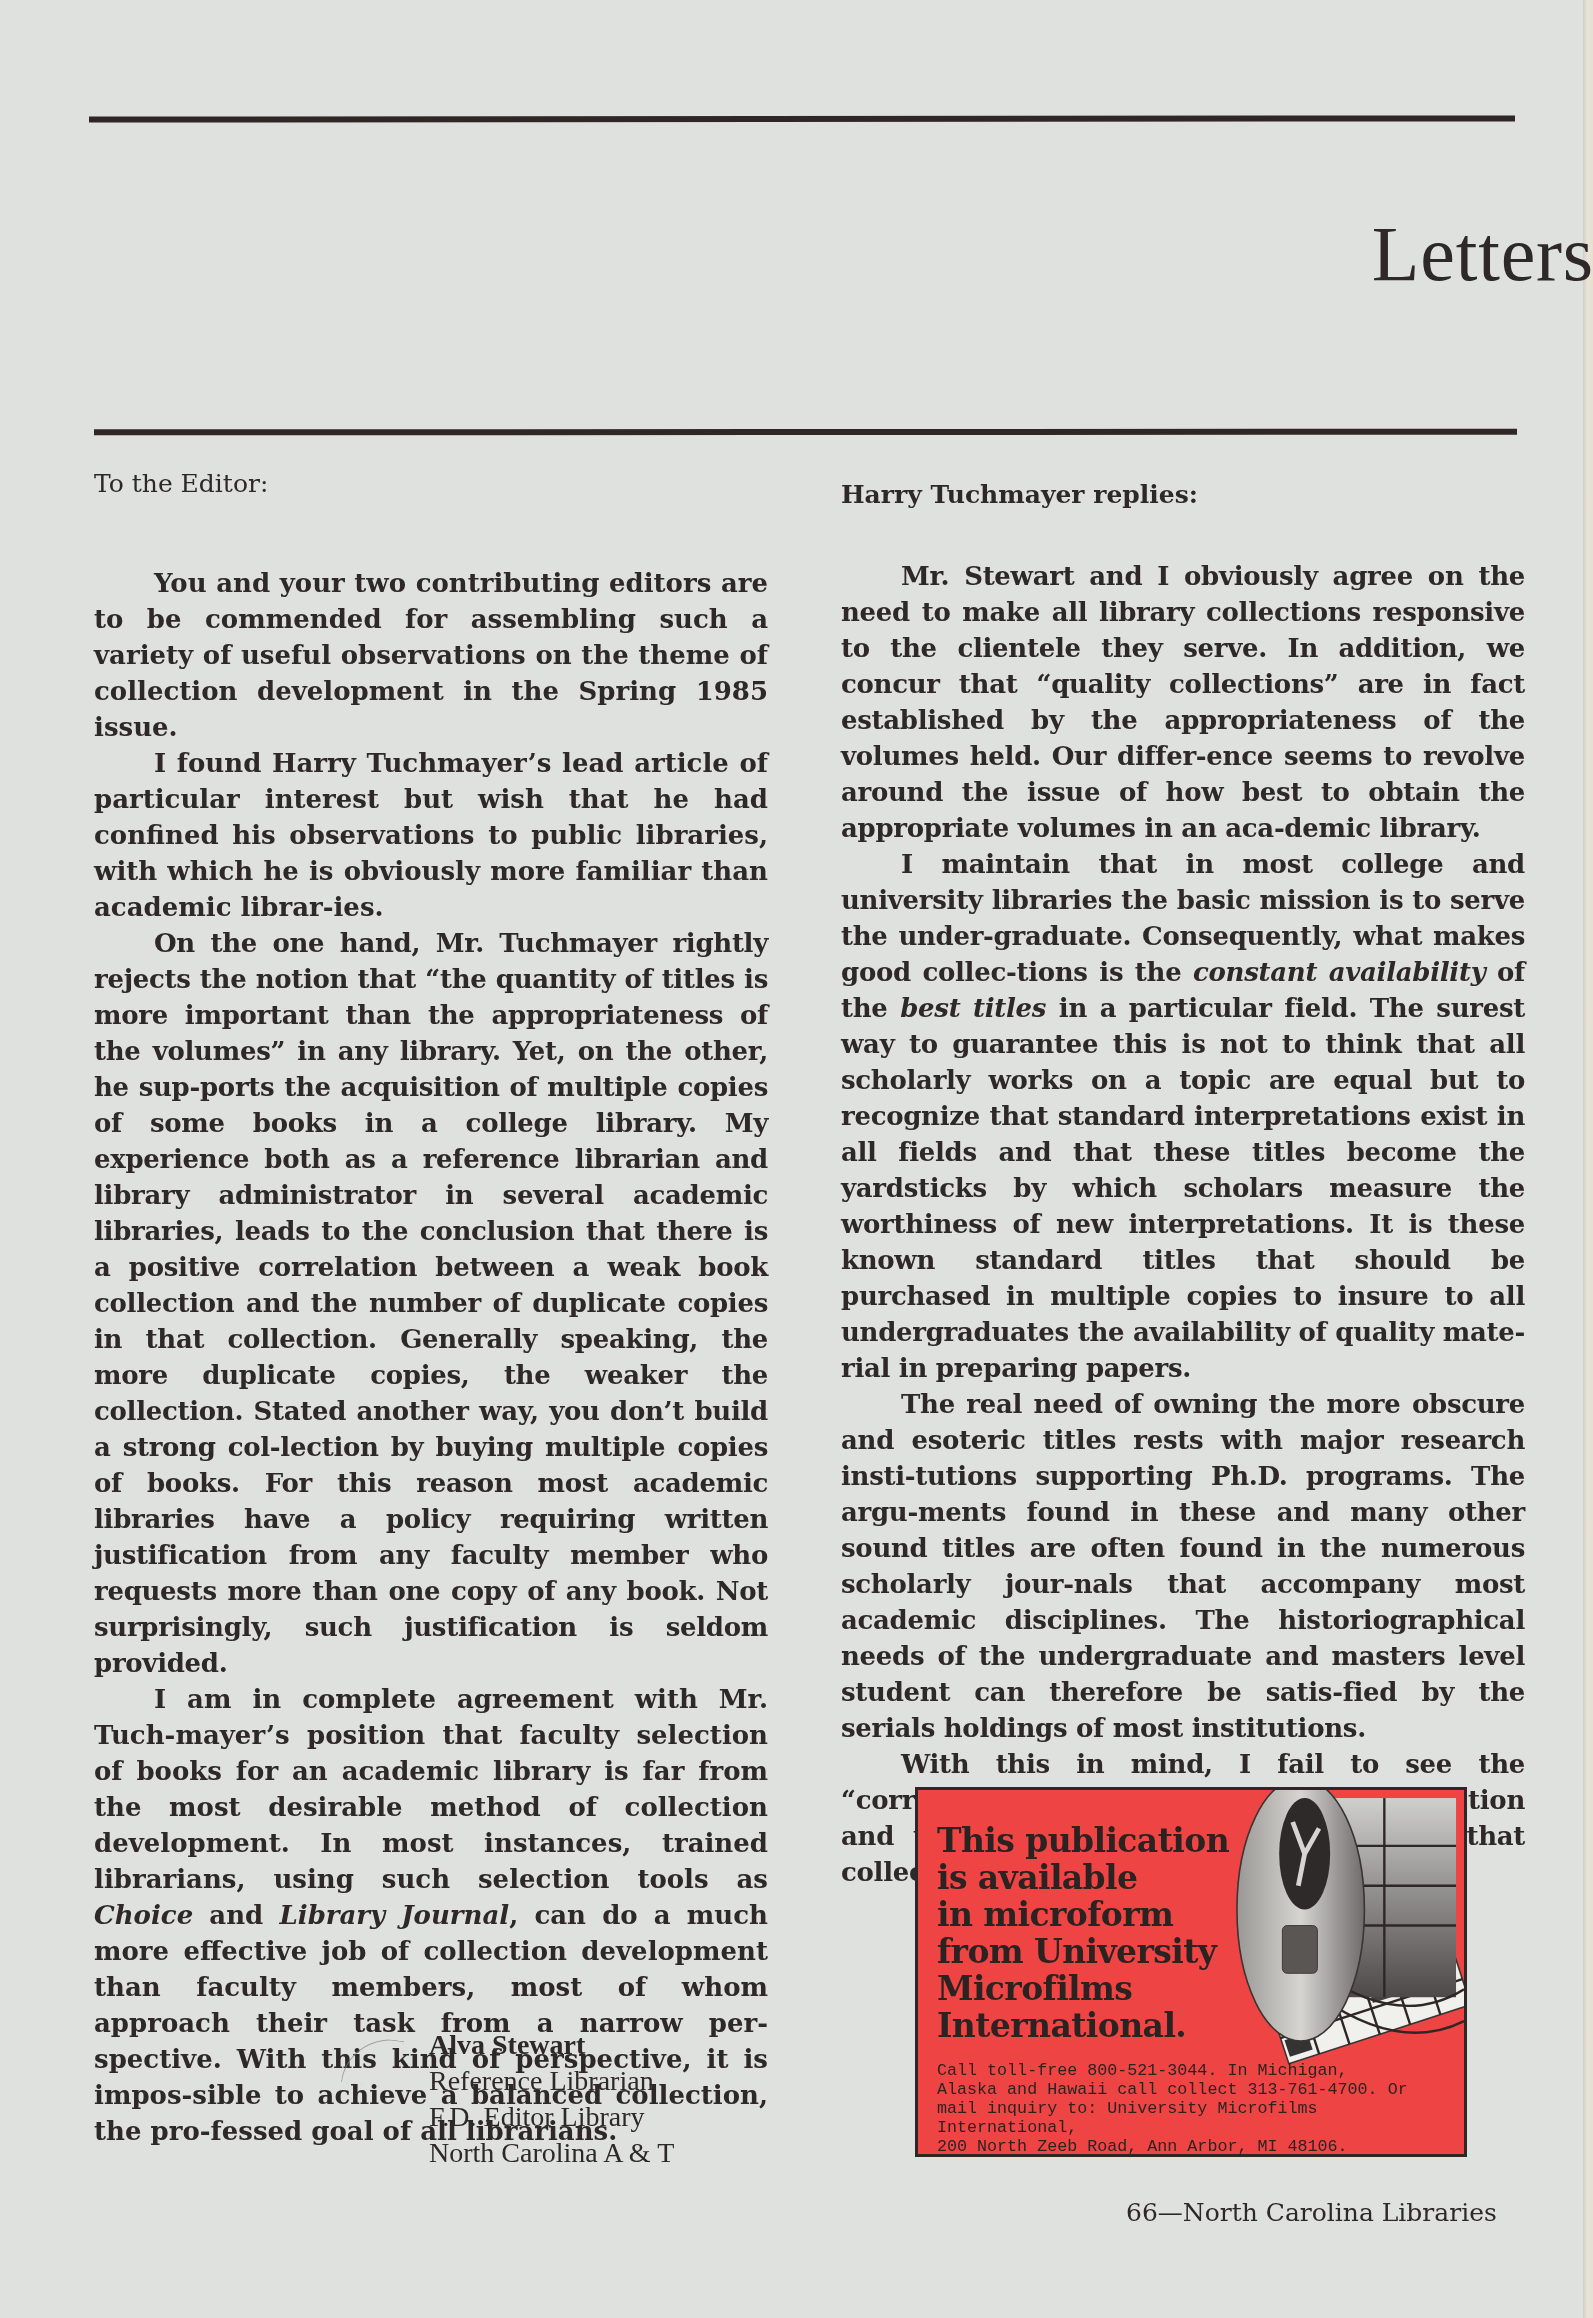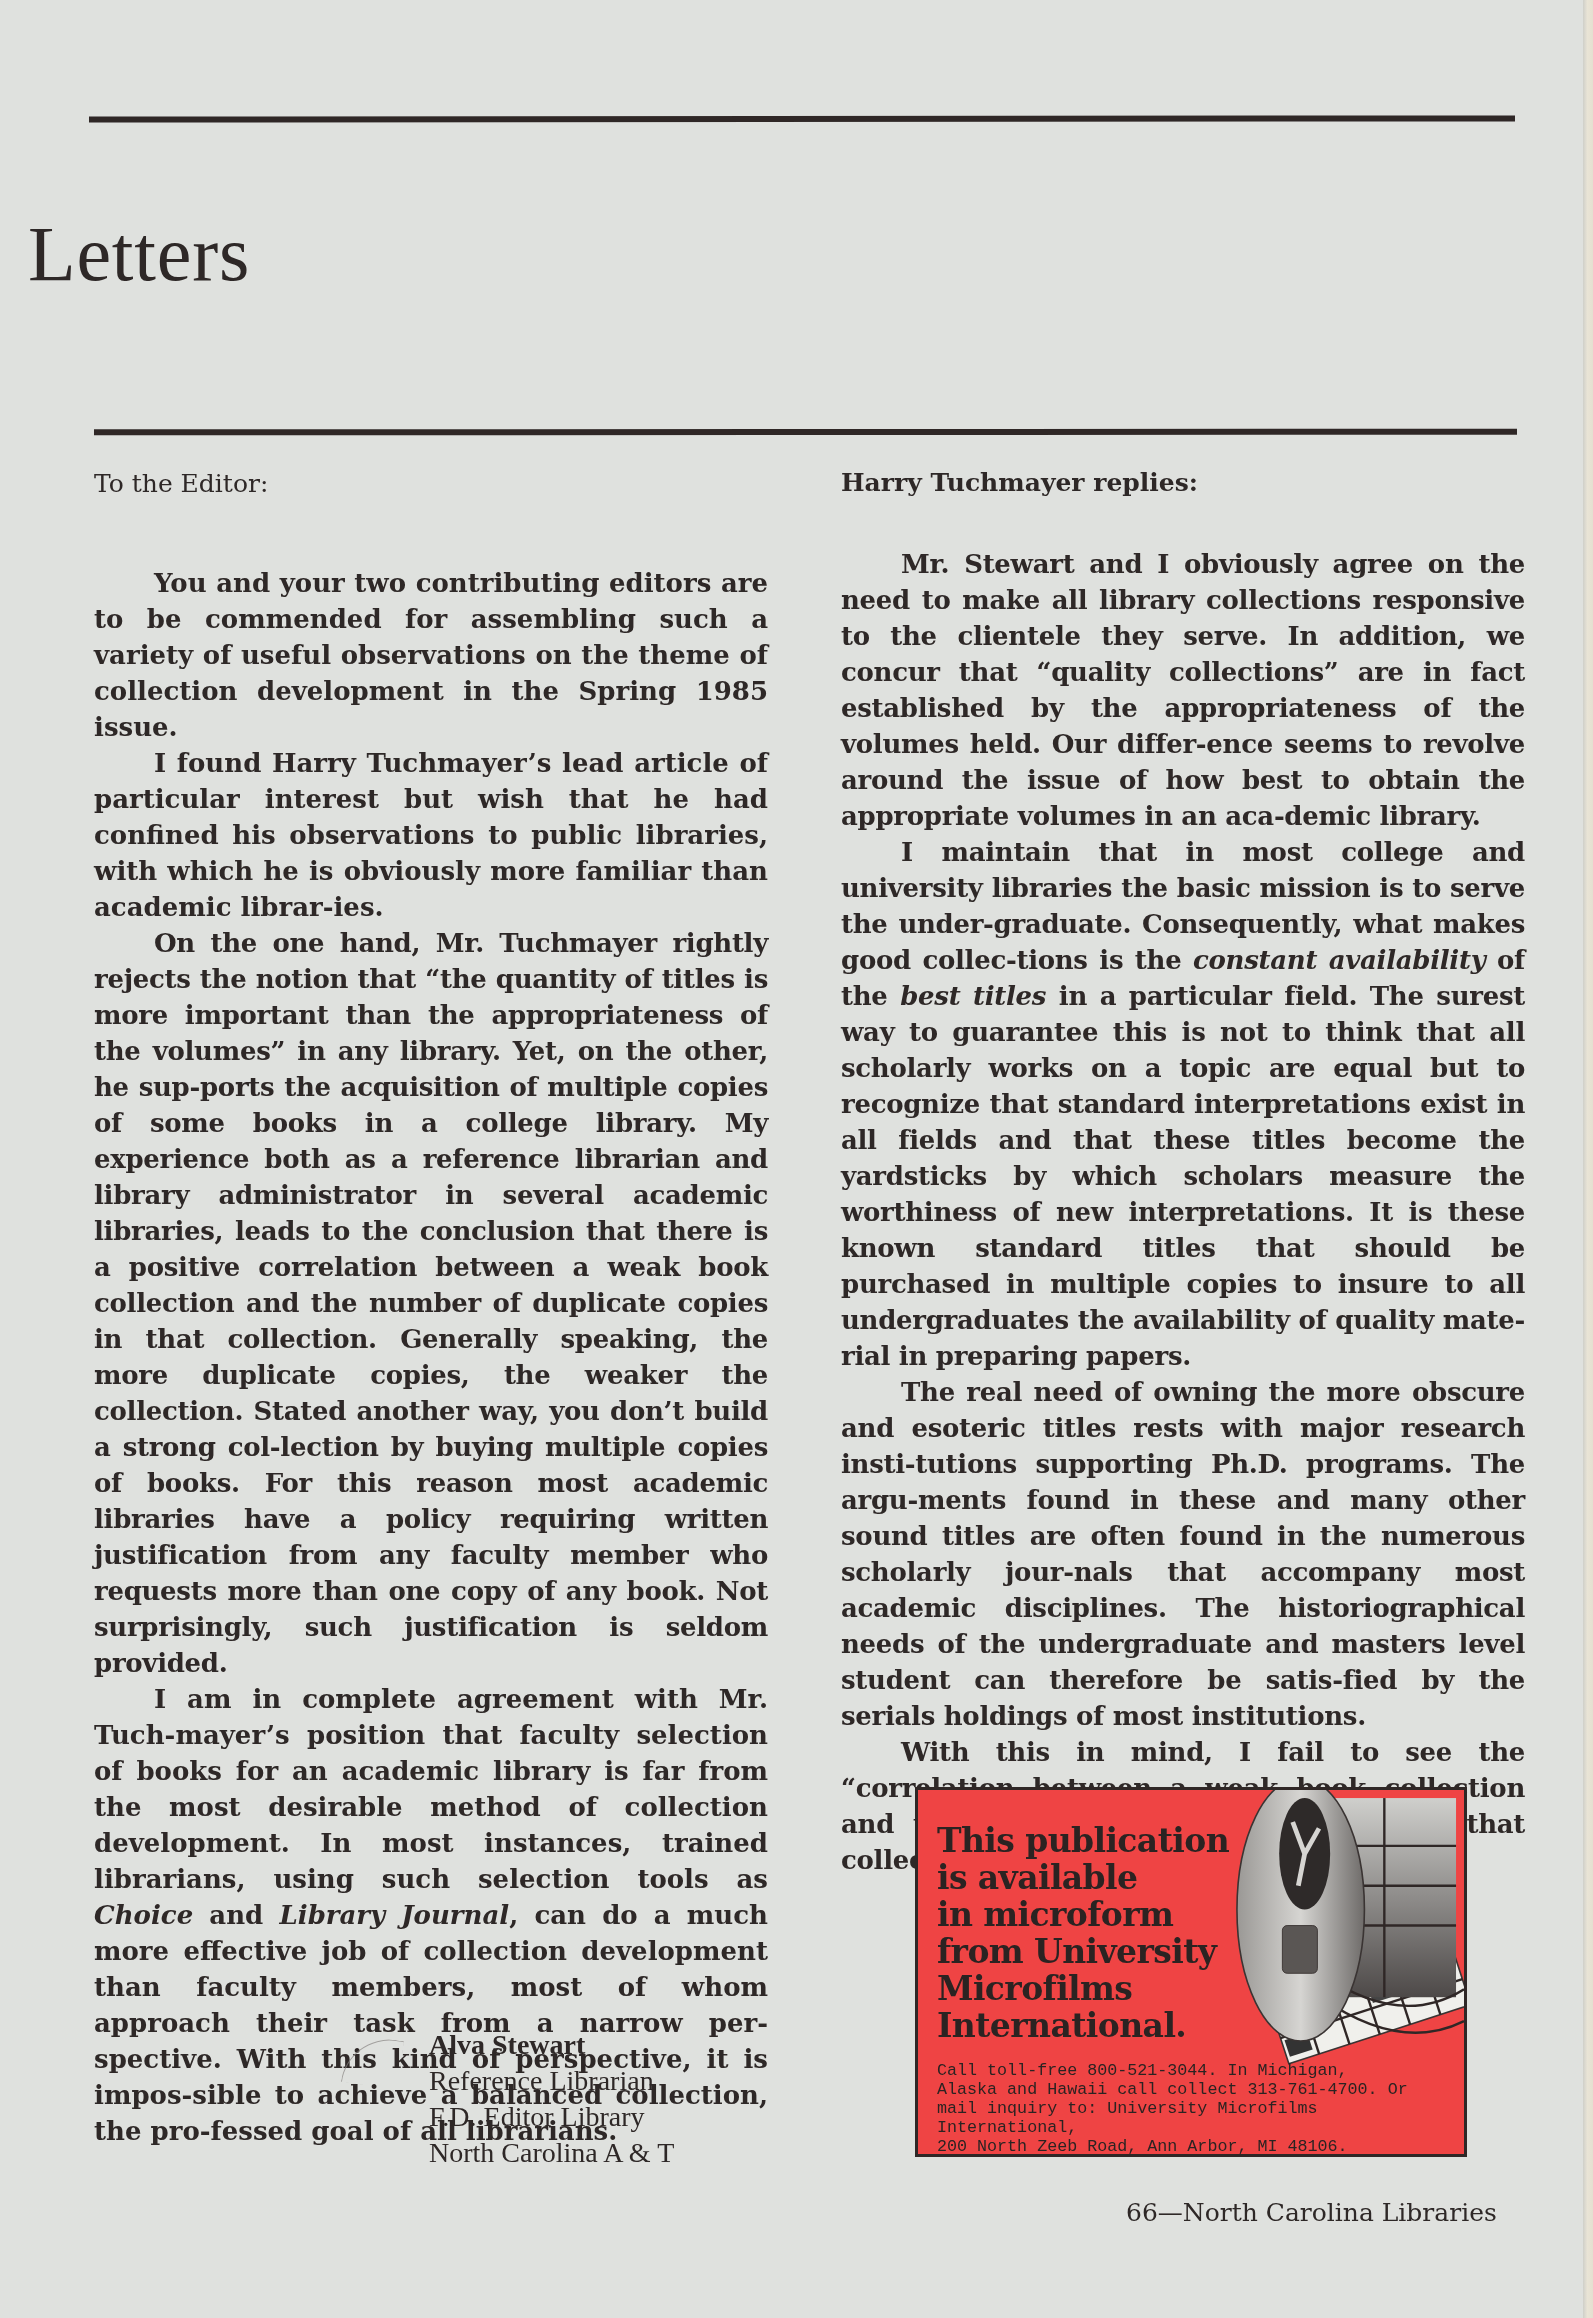--- a/index.html
+++ b/index.html
@@ -10,29 +10,29 @@
     color: #2e2827;
   }
   .page-edge {
     position: absolute; top: 0; right: 0; width: 11px; height: 2319px;
     background: linear-gradient(to right, #cfcfc9, #e9e4d6 40%, #e4dfcf);
   }
   .rule { position: absolute; height: 5.6px; background: #2f2726; }
   .rule.top { left: 89px; width: 1426px; top: 116px; transform: rotate(-0.05deg); }
   .rule.mid { left: 94px; width: 1423px; top: 429px; transform: rotate(-0.03deg); }
   .title {
-    position: absolute; left: 0; width: 1594px; top: 209px; text-align: left;
+    position: absolute; left: 0; width: 1594px; top: 209px; text-align: right;
     font-family: "Liberation Serif", serif; font-size: 78px; letter-spacing: 0.8px;
-    padding-left: 28px; box-sizing: border-box;
+    padding-left: 36px; box-sizing: border-box;
   }
   .col { position: absolute; font-size: 26px; line-height: 36px; }
   .col.left { left: 94px; width: 674px; top: 466px; }
   .col.right { left: 841px; width: 684px; top: 461px; }
   .salutation { font-family: "DejaVu Serif", serif; font-size: 25px; margin: 0 0 63px 0; }
-  .reply-head { font-weight: bold; font-size: 25px; margin: 4px 0 45px 0; }
+  .reply-head { font-weight: bold; font-size: 25px; margin: 16px 0 45px 0; }
   p.body { margin: 0; text-align: justify; text-indent: 60px; hyphens: manual; font-weight: bold; }
   p.body.narrow { letter-spacing: -0.3px; }
   .sig { position: absolute; left: 421px; top: 2027px; font-family: "Liberation Serif", serif; font-size: 28px; line-height: 36px; margin-left: 8px; }
   .sig .name { font-weight: bold; }
   .sig-mark { position: absolute; left: 344px; top: 2037px; width: 56px; height: 48px; border-left: 1.2px solid #8a8684; border-top: 1.2px solid #8a8684; border-radius: 56px 0 0 0; transform: rotate(8deg); opacity: 0.7; }
   .ad {
     position: absolute; left: 915px; top: 1787px; width: 552px; height: 370px;
     border: 3.2px solid #2f2726; box-sizing: border-box; overflow: hidden;
     background: #ef4444;
   }

